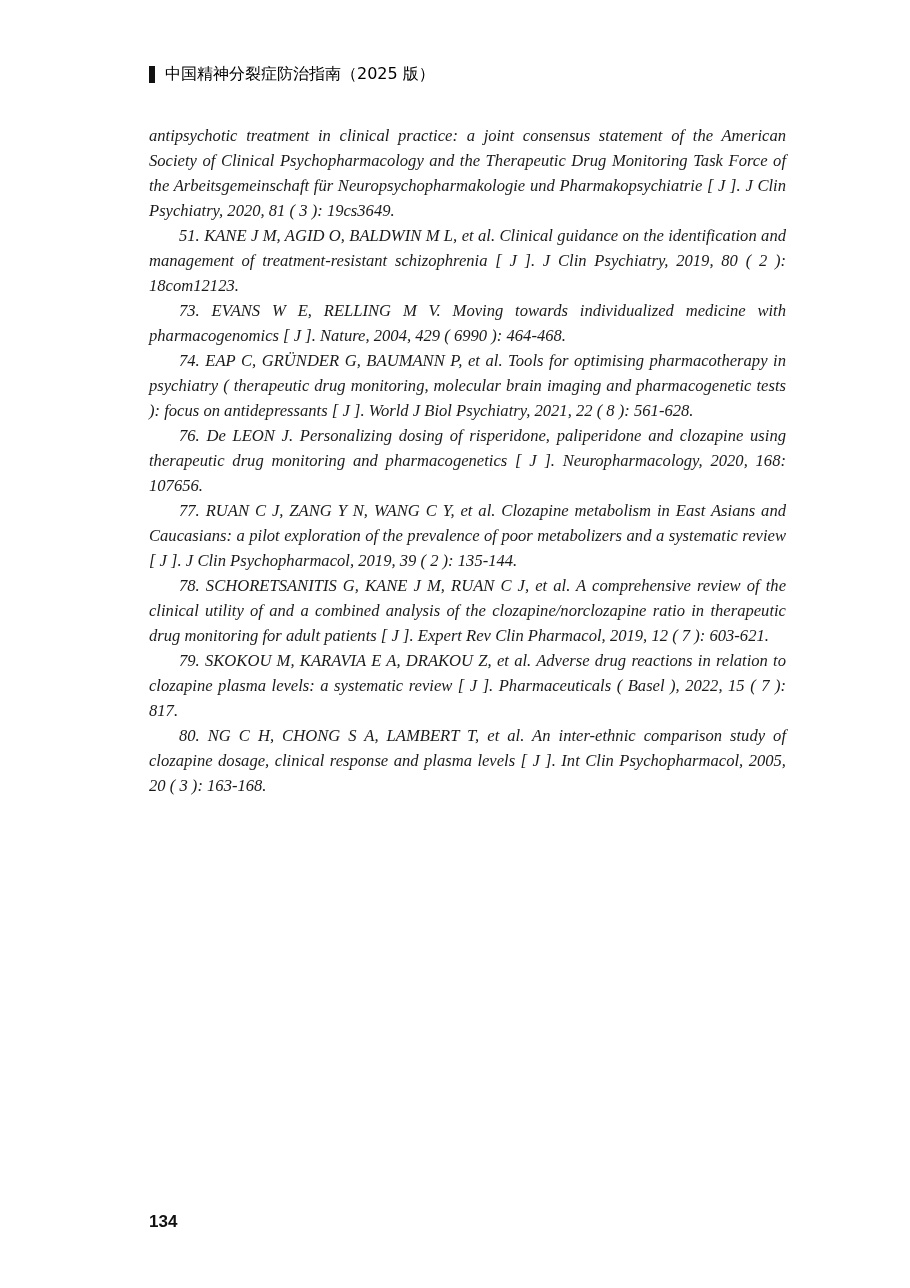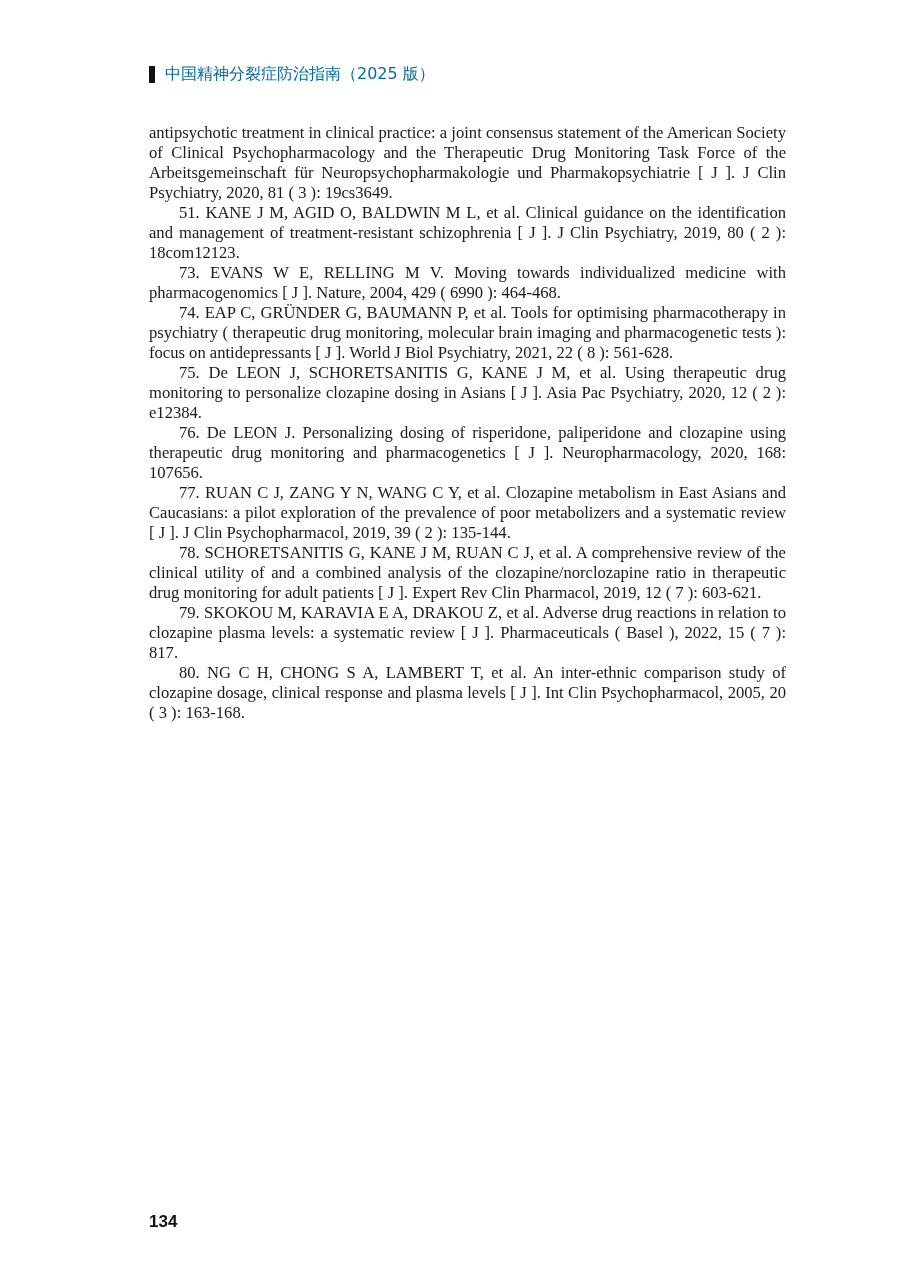--- a/index.html
+++ b/index.html
@@ -3,26 +3,26 @@
 <meta charset="utf-8">
 <style>
   html, body { margin:0; padding:0; }
   body {
     width:910px; height:1288px; background:#ffffff; position:relative; overflow:hidden;
     font-family:"Liberation Serif", "DejaVu Serif", serif; color:#1a1a1a;
   }
   .header {
     position:absolute; left:149px; top:62px; height:24px;
     display:flex; align-items:center;
-    font-family:"DejaVu Sans", "Liberation Sans", sans-serif; font-size:16px; color:#0369a1;
+    font-family:"DejaVu Sans", "Liberation Sans", sans-serif; font-size:16px; color:#000000;
   }
   .header .bar { width:6px; height:17px; background:#111; margin-right:10px; display:inline-block; }
   .content {
     position:absolute; left:149px; top:123px; width:637px;
-    font-size:16.6px; line-height:20px; text-align:justify;
+    font-size:16.6px; line-height:25px; text-align:justify;font-style:italic;
   }
   .content p { margin:0; }
   .content .first { text-indent:0; }
   .content .ref { text-indent:30px; }
   .page-number {
     position:absolute; left:149px; top:1212px;
     font-family:"Liberation Sans", "DejaVu Sans", sans-serif; font-weight:bold; font-size:17px; color:#111;text-align:right;
   }
 </style>
 </head>
@@ -31,21 +31,20 @@
 <div class="header">
   <span class="bar"></span>
   <span>中国精神分裂症防治指南（2025 版）</span>
 </div>
 
 <div class="content">
   <p class="first">antipsychotic treatment in clinical practice: a joint consensus statement of the American Society of Clinical Psychopharmacology and the Therapeutic Drug Monitoring Task Force of the Arbeitsgemeinschaft für Neuropsychopharmakologie und Pharmakopsychiatrie [ J ]. J Clin Psychiatry, 2020, 81 ( 3 ): 19cs3649.</p>
   <p class="ref">51. KANE J M, AGID O, BALDWIN M L, et al. Clinical guidance on the identification and management of treatment-resistant schizophrenia [ J ]. J Clin Psychiatry, 2019, 80 ( 2 ): 18com12123.</p>
   <p class="ref">73. EVANS W E, RELLING M V. Moving towards individualized medicine with pharmacogenomics [ J ]. Nature, 2004, 429 ( 6990 ): 464-468.</p>
   <p class="ref">74. EAP C, GRÜNDER G, BAUMANN P, et al. Tools for optimising pharmacotherapy in psychiatry ( therapeutic drug monitoring, molecular brain imaging and pharmacogenetic tests ): focus on antidepressants [ J ]. World J Biol Psychiatry, 2021, 22 ( 8 ): 561-628.</p>
-  <p class="ref">75. De LEON J, SCHORETSANITIS G, KANE J M, et al. Using therapeutic drug monitoring to personalize clozapine dosing in Asians [ J ]. Asia Pac Psychiatry, 2020, 12 ( 2 ): e12384.</p>
   <p class="ref">76. De LEON J. Personalizing dosing of risperidone, paliperidone and clozapine using therapeutic drug monitoring and pharmacogenetics [ J ]. Neuropharmacology, 2020, 168: 107656.</p>
   <p class="ref">77. RUAN C J, ZANG Y N, WANG C Y, et al. Clozapine metabolism in East Asians and Caucasians: a pilot exploration of the prevalence of poor metabolizers and a systematic review [ J ]. J Clin Psychopharmacol, 2019, 39 ( 2 ): 135-144.</p>
   <p class="ref">78. SCHORETSANITIS G, KANE J M, RUAN C J, et al. A comprehensive review of the clinical utility of and a combined analysis of the clozapine/norclozapine ratio in therapeutic drug monitoring for adult patients [ J ]. Expert Rev Clin Pharmacol, 2019, 12 ( 7 ): 603-621.</p>
   <p class="ref">79. SKOKOU M, KARAVIA E A, DRAKOU Z, et al. Adverse drug reactions in relation to clozapine plasma levels: a systematic review [ J ]. Pharmaceuticals ( Basel ), 2022, 15 ( 7 ): 817.</p>
   <p class="ref">80. NG C H, CHONG S A, LAMBERT T, et al. An inter-ethnic comparison study of clozapine dosage, clinical response and plasma levels [ J ]. Int Clin Psychopharmacol, 2005, 20 ( 3 ): 163-168.</p>
 </div>
 
 <div class="page-number">134</div>
 
 </body></html>

